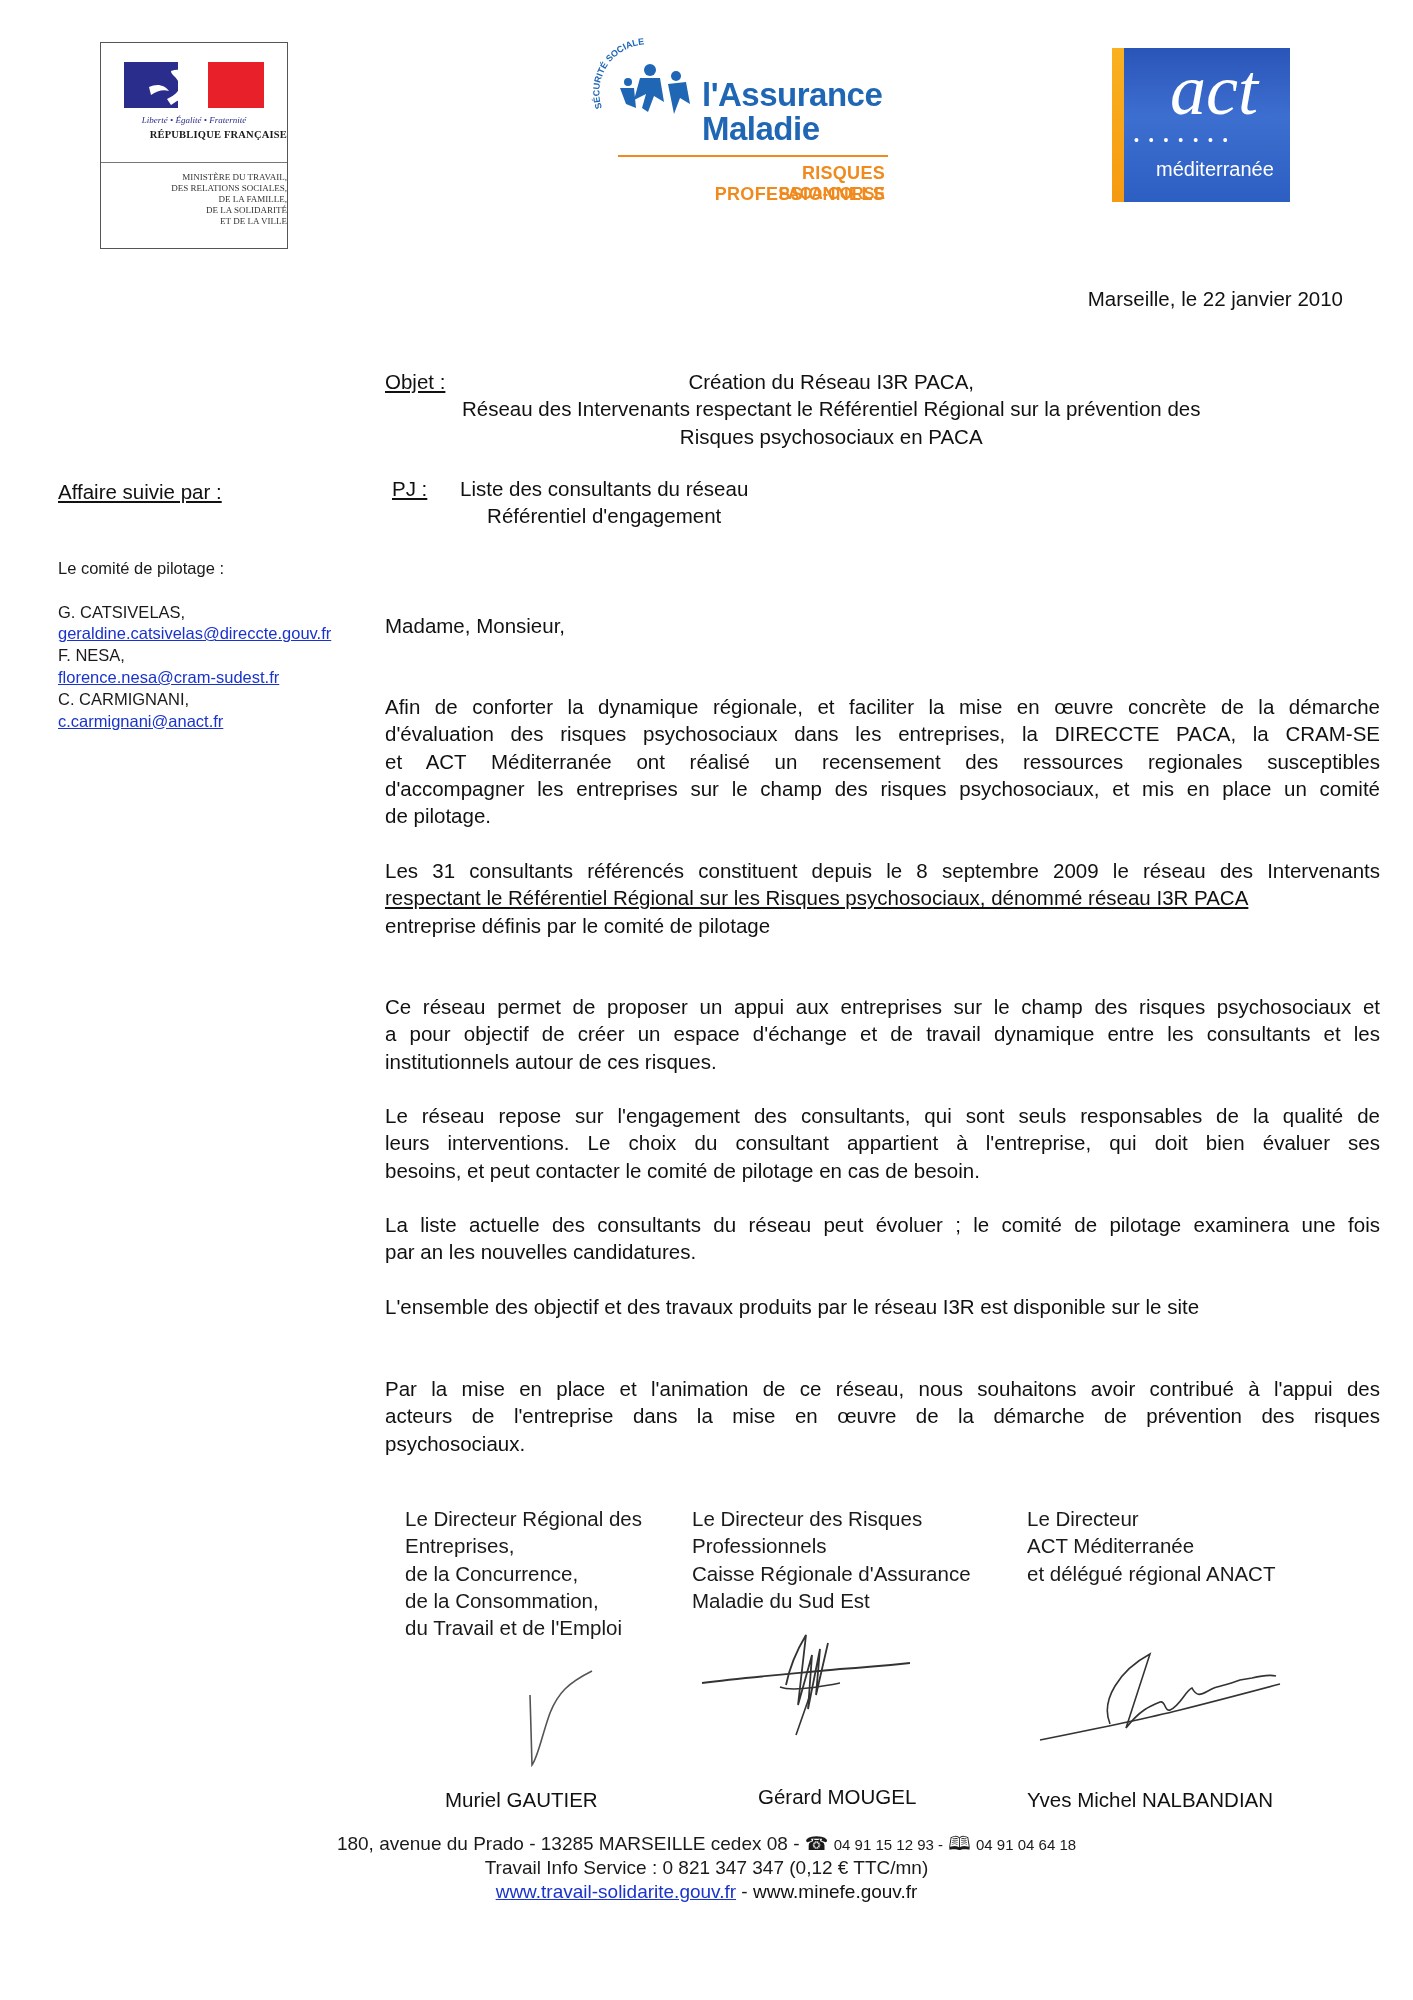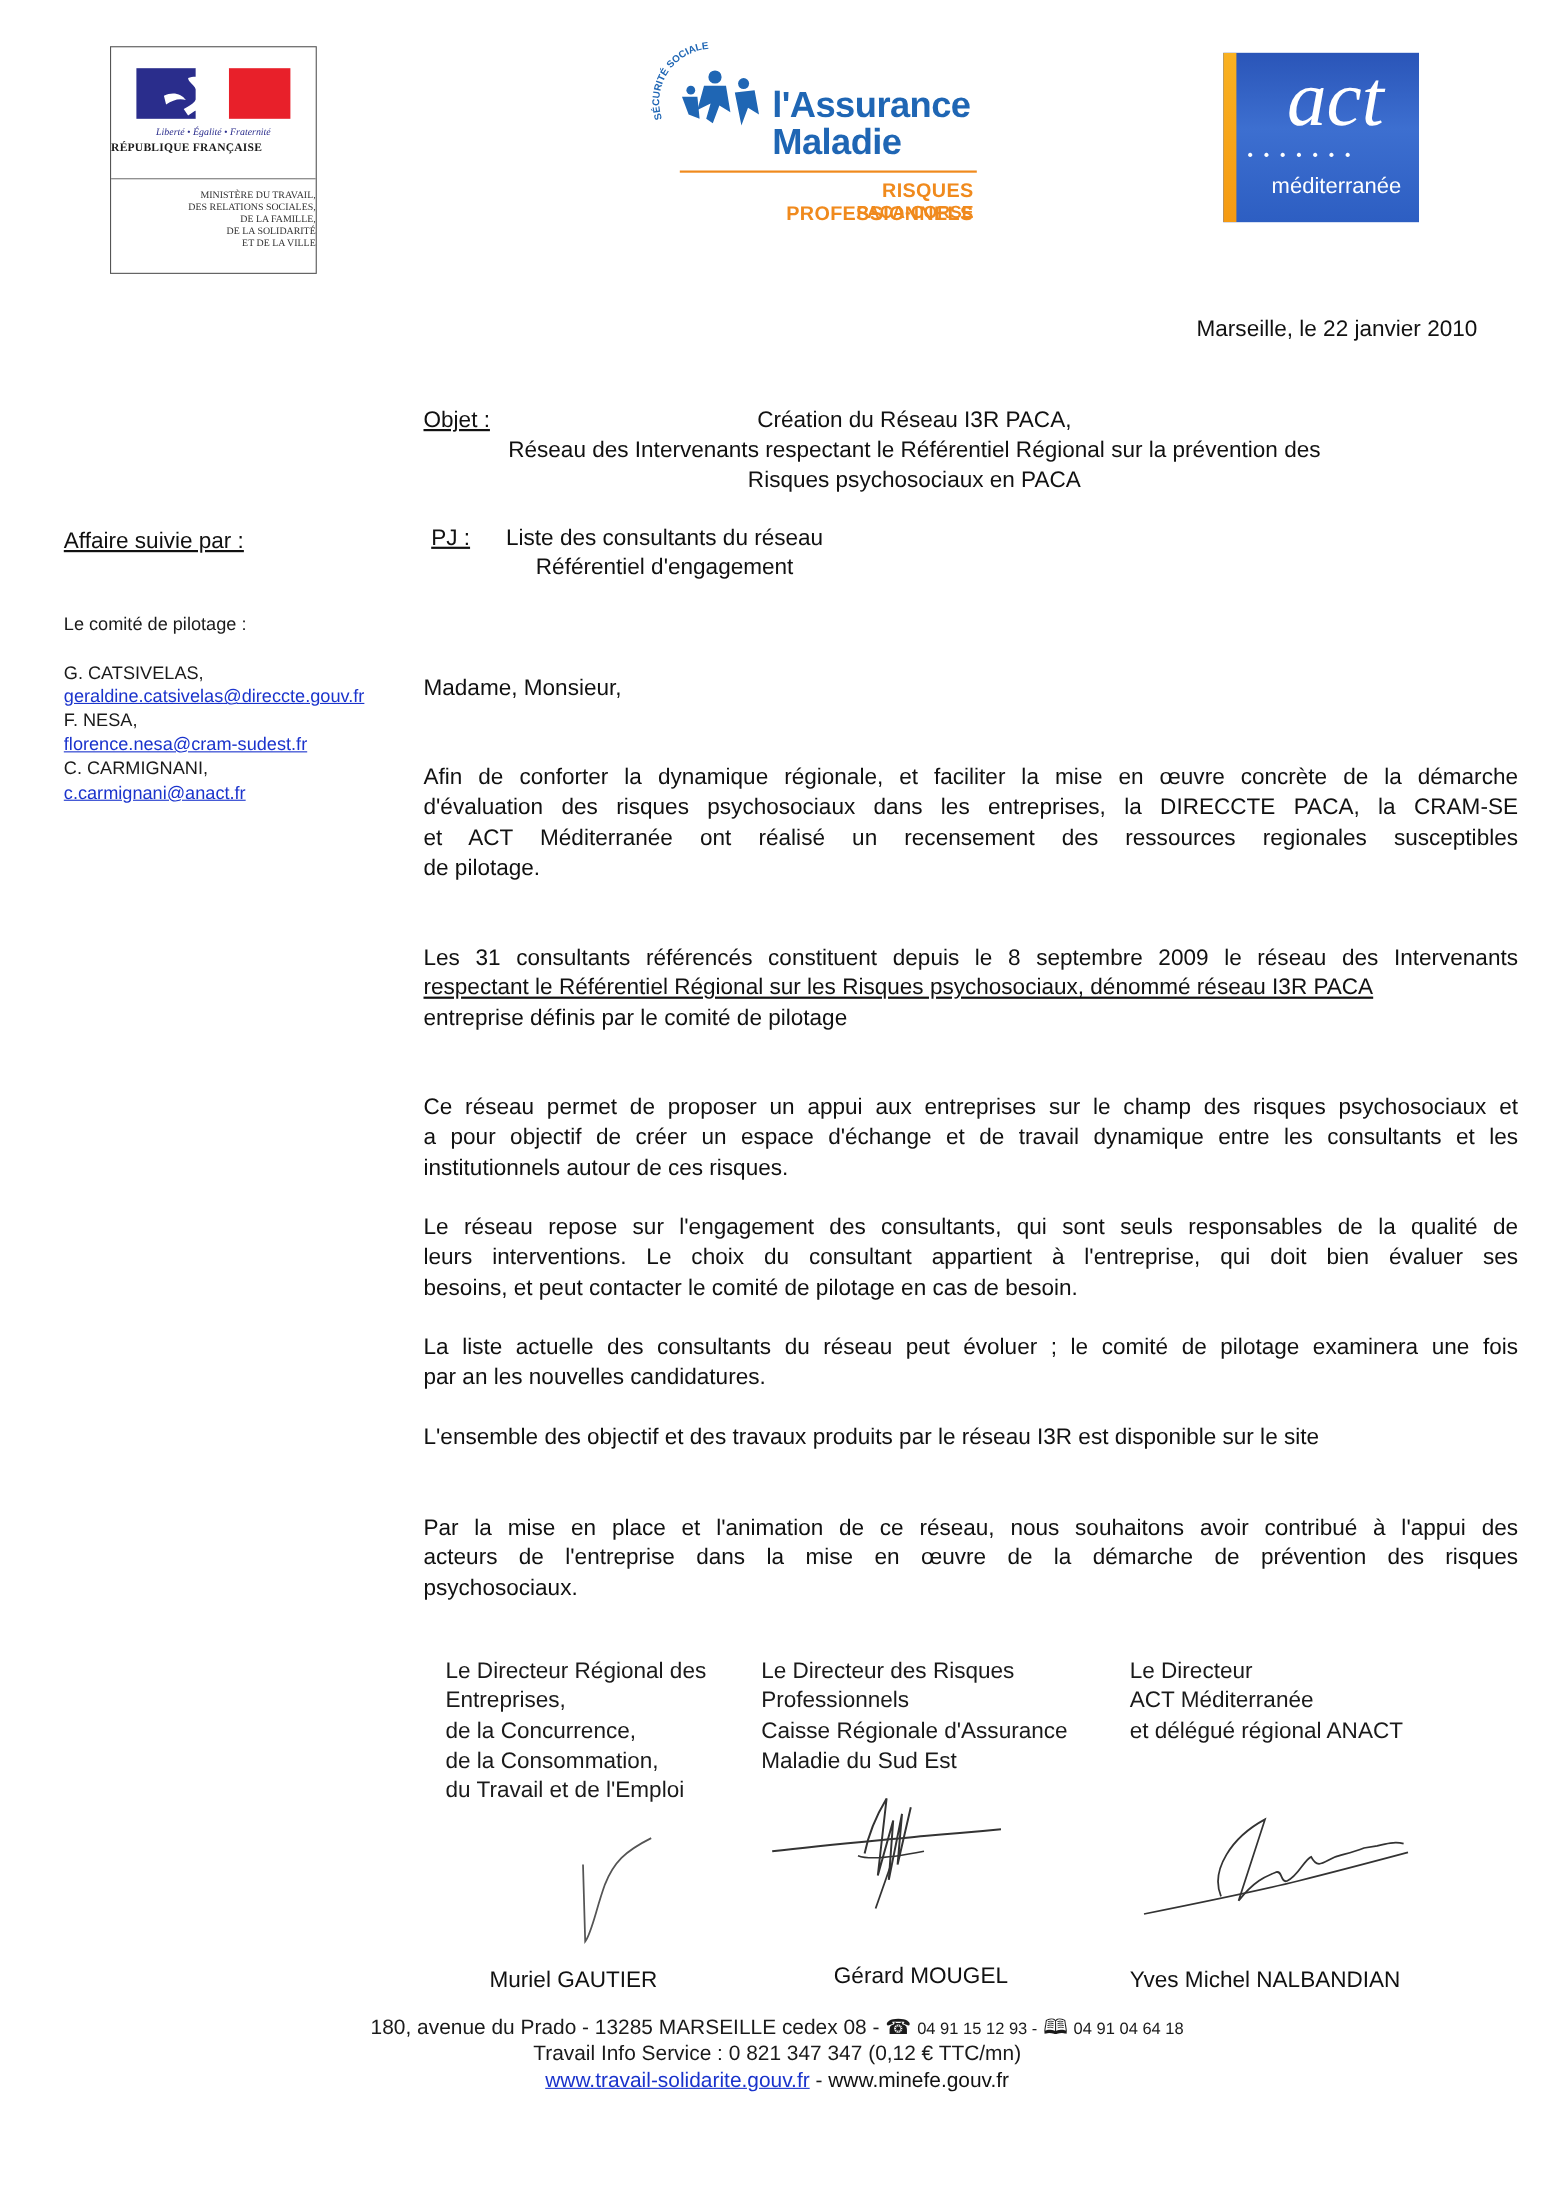--- a/index.html
+++ b/index.html
@@ -9,21 +9,21 @@
 
   
   .rf-logo { left: 100px; top: 42px; width: 188px; height: 207px; border: 1px solid #555; }
   .rf-top { position: absolute; left: 0; top: 0; width: 186px; height: 120px; border-bottom: 1px solid #777; }
   .rf-flag { position: absolute; left: 23px; top: 19px; width: 140px; height: 46px; display: flex; }
   .rf-flag .b { width: 54px; background: #2a2d8c; }
   .rf-flag .w { width: 30px; background: #fff; position: relative; }
   .rf-flag .r { flex: 1; background: #e8202a; }
   .rf-marianne { position: absolute; left: 40px; top: 22px; width: 70px; height: 42px; }
   .rf-motto { position: absolute; left: 0; width: 186px; top: 72px; text-align: center; font-family: "Liberation Serif", serif; font-style: italic; font-size: 9px; color: #2a2d8c; }
-  .rf-name { position: absolute; left: 0; width: 186px; top: 86px; text-align: left; font-family: "Liberation Serif", serif; font-size: 10.5px; font-weight: bold; letter-spacing: 0.2px; }
+  .rf-name { position: absolute; left: 0; width: 186px; top: 86px; text-align: right; font-family: "Liberation Serif", serif; font-size: 10.5px; font-weight: bold; letter-spacing: 0.2px; }
   .rf-ministry { position: absolute; left: 0; width: 186px; top: 129px; text-align: right; font-family: "Liberation Serif", serif; font-size: 9px; line-height: 11px; color: #333; white-space: pre-line; }
 
   
   .am-logo { left: 590px; top: 38px; width: 310px; height: 175px; }
   .am-title1 { position: absolute; left: 112px; top: 38px; font-size: 33px; font-weight: bold; color: #1f66b4; letter-spacing: -0.5px; }
   .am-title2 { position: absolute; left: 112px; top: 72px; font-size: 33px; font-weight: bold; color: #1f66b4; letter-spacing: -0.5px; }
   .am-rule { position: absolute; left: 28px; top: 117px; width: 270px; height: 2px; background: #f08a1d; }
   .am-sub1 { position: absolute; left: 45px; top: 125px; width: 250px; text-align: right; font-size: 18px; font-weight: bold; color: #f08a1d; letter-spacing: 0.3px; }
   .am-sub2 { position: absolute; left: 45px; top: 147px; width: 250px; text-align: right; font-size: 16px; font-weight: bold; color: #f08a1d; }
   .am-arc { position: absolute; left: 0; top: 0; width: 110px; height: 80px; }
@@ -138,20 +138,21 @@
   <div>C. CARMIGNANI,</div>
   <div><a>c.carmignani@anact.fr</a></div>
 </div>
 
 <div class="abs text greeting">Madame, Monsieur,</div>
 
 <div class="abs text para" style="top:693px">
   <span class="line">Afin de conforter la dynamique régionale, et faciliter la mise en œuvre concrète de la démarche</span>
   <span class="line">d'évaluation des risques psychosociaux dans les entreprises, la DIRECCTE PACA, la CRAM-SE</span>
   <span class="line">et ACT Méditerranée ont réalisé un recensement des ressources regionales susceptibles</span>
+  <span class="line">d'accompagner les entreprises sur le champ des risques psychosociaux, et mis en place un comité</span>
   <span class="line last">de pilotage.</span>
 </div>
 
 <div class="abs text para" style="top:857px">
   <span class="line">Les 31 consultants référencés constituent depuis le 8 septembre 2009 le réseau des Intervenants</span>
   <span class="line last u">respectant le Référentiel Régional sur les Risques psychosociaux, dénommé réseau I3R PACA</span>
   <span class="line last">entreprise définis par le comité de pilotage</span>
 </div>
 
 <div class="abs text para" style="top:993px">

